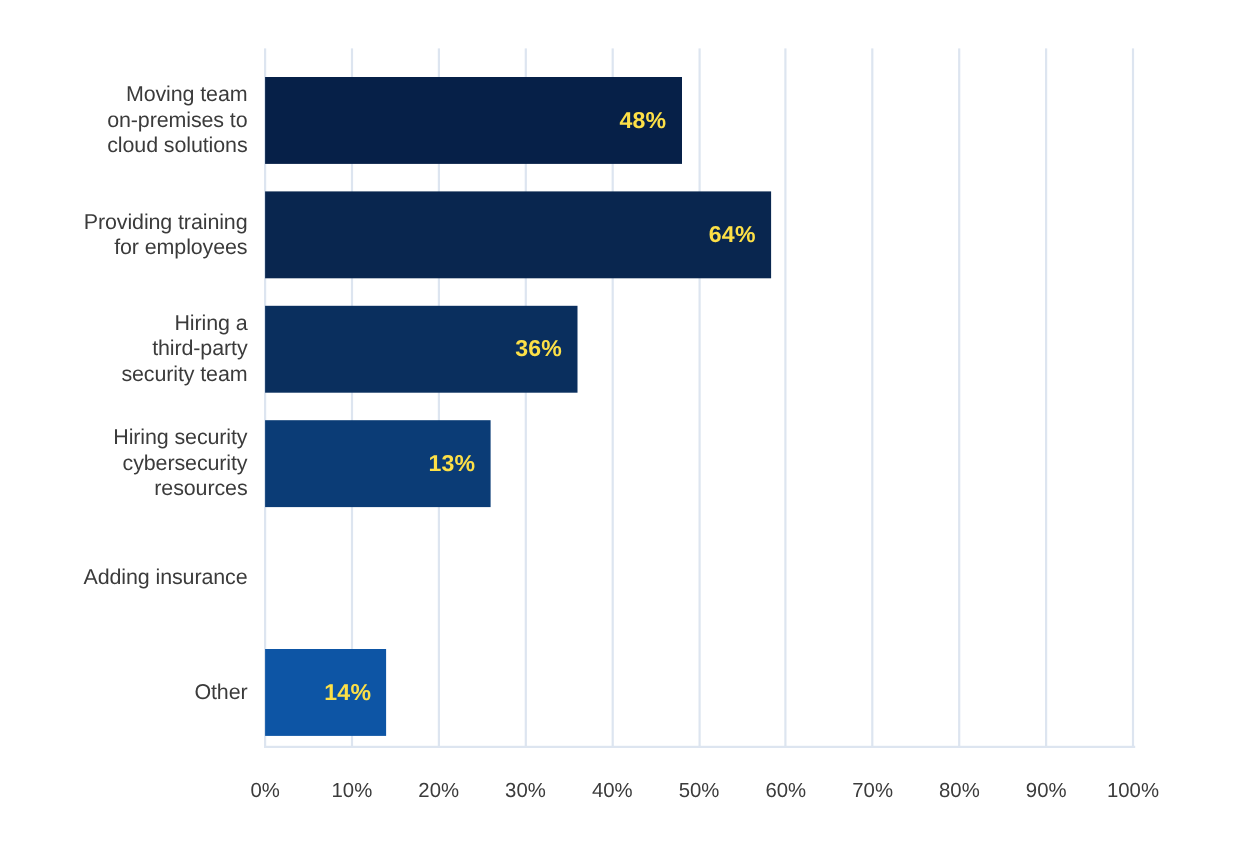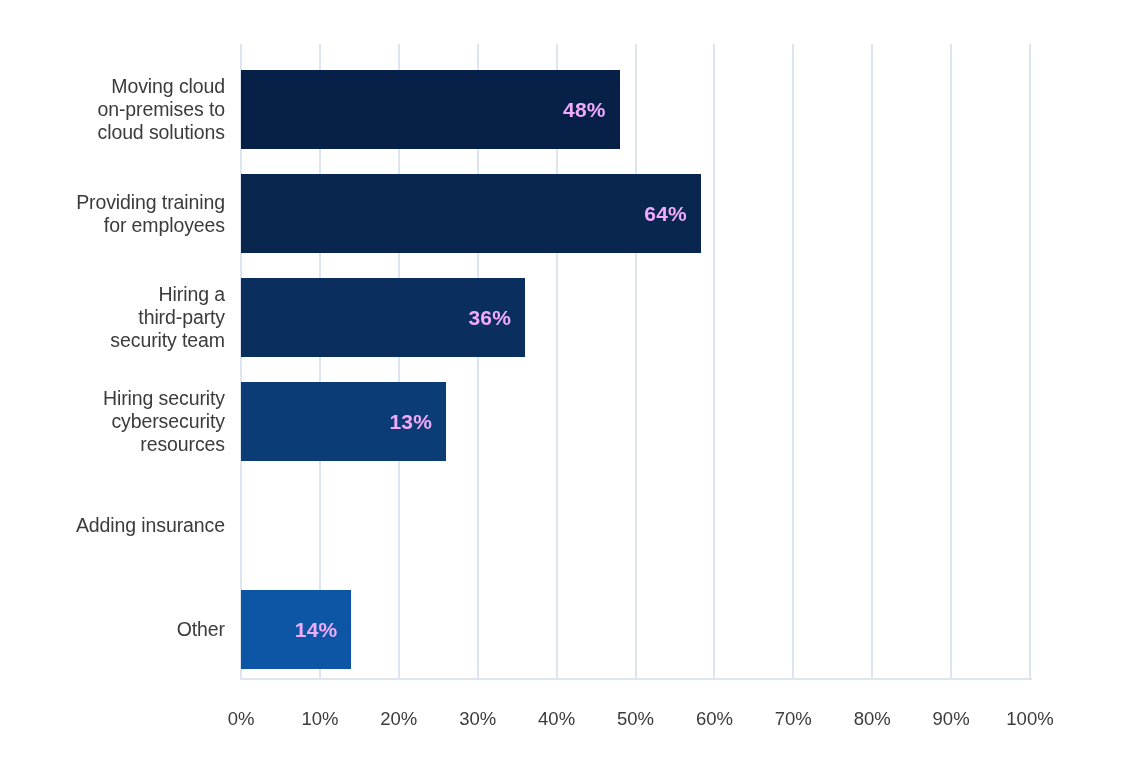--- a/index.html
+++ b/index.html
@@ -77,21 +77,21 @@
   .bar {
     position: absolute;
     left: 0;
     top: 0;
     height: 79px;
     display: flex;
     align-items: center;
     justify-content: flex-end;
   }
   .bar-value {
-    color: #f0abfc;
+    color: #fde047;
     font-size: 21px;
     font-weight: bold;
     letter-spacing: 0.2px;
     padding-right: 14px;
     white-space: nowrap;
   }
 
   
   .tick-labels {
     position: absolute;
@@ -110,21 +110,21 @@
     white-space: nowrap;
   }
 </style>
 </head>
 <body>
 
 <div id="chart-root">
 
   <div class="cat-labels">
       <div class="cat-label" style="top: 26px;">
-        <span>Moving cloud</span>
+        <span>Moving team</span>
         <span>on-premises to</span>
         <span>cloud solutions</span>
       </div>
       <div class="cat-label" style="top: 130px;">
         <span>Providing training</span>
         <span>for employees</span>
       </div>
       <div class="cat-label" style="top: 234px; padding-left: 24px;">
         <span>Hiring a</span>
         <span>third-party</span>

